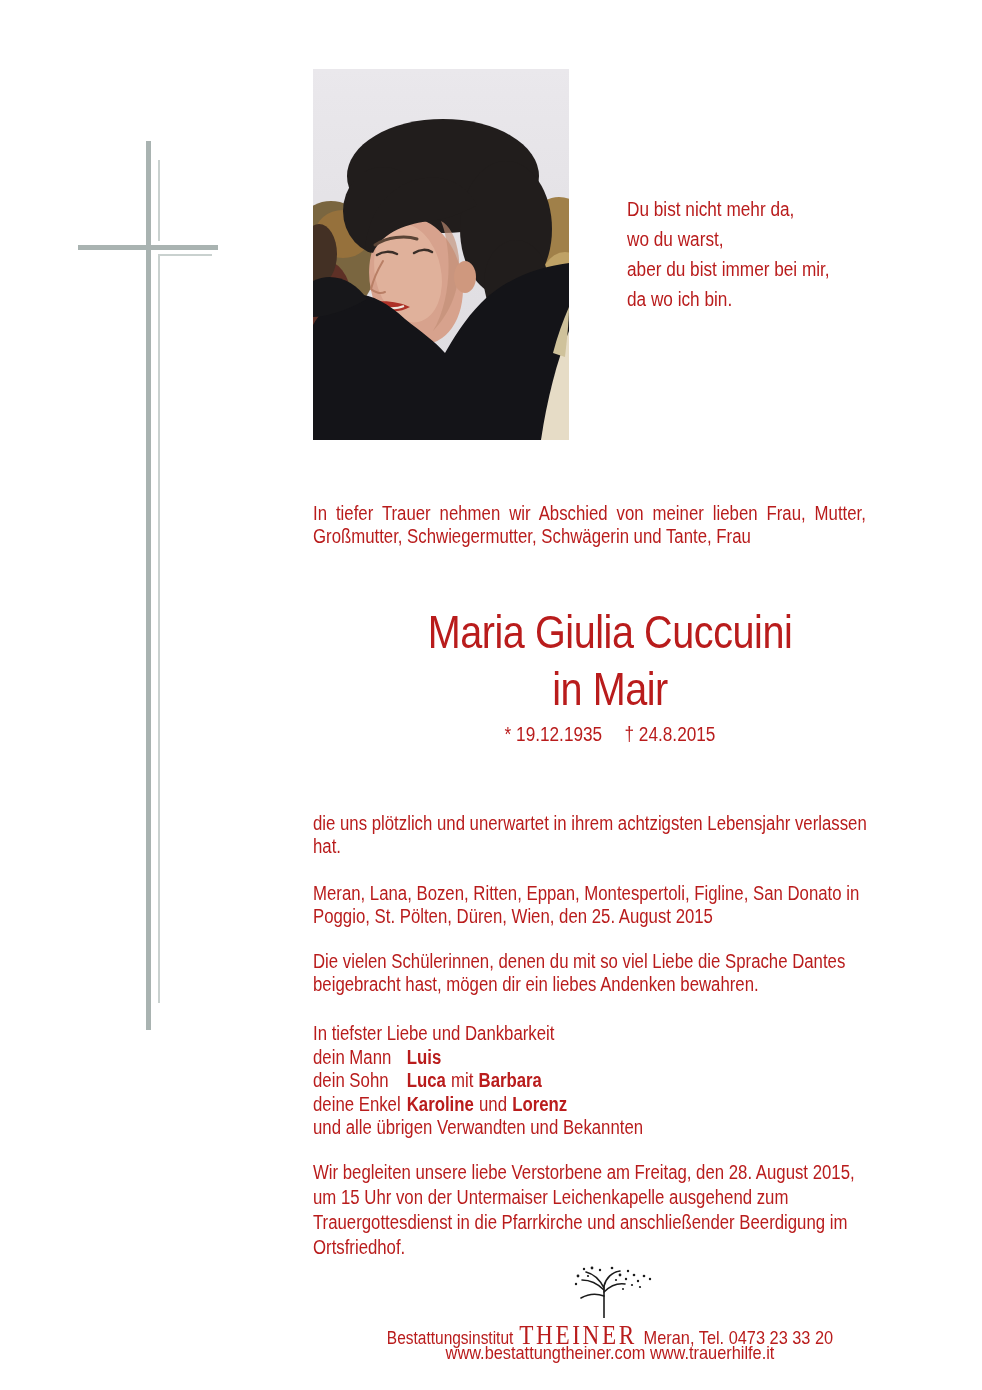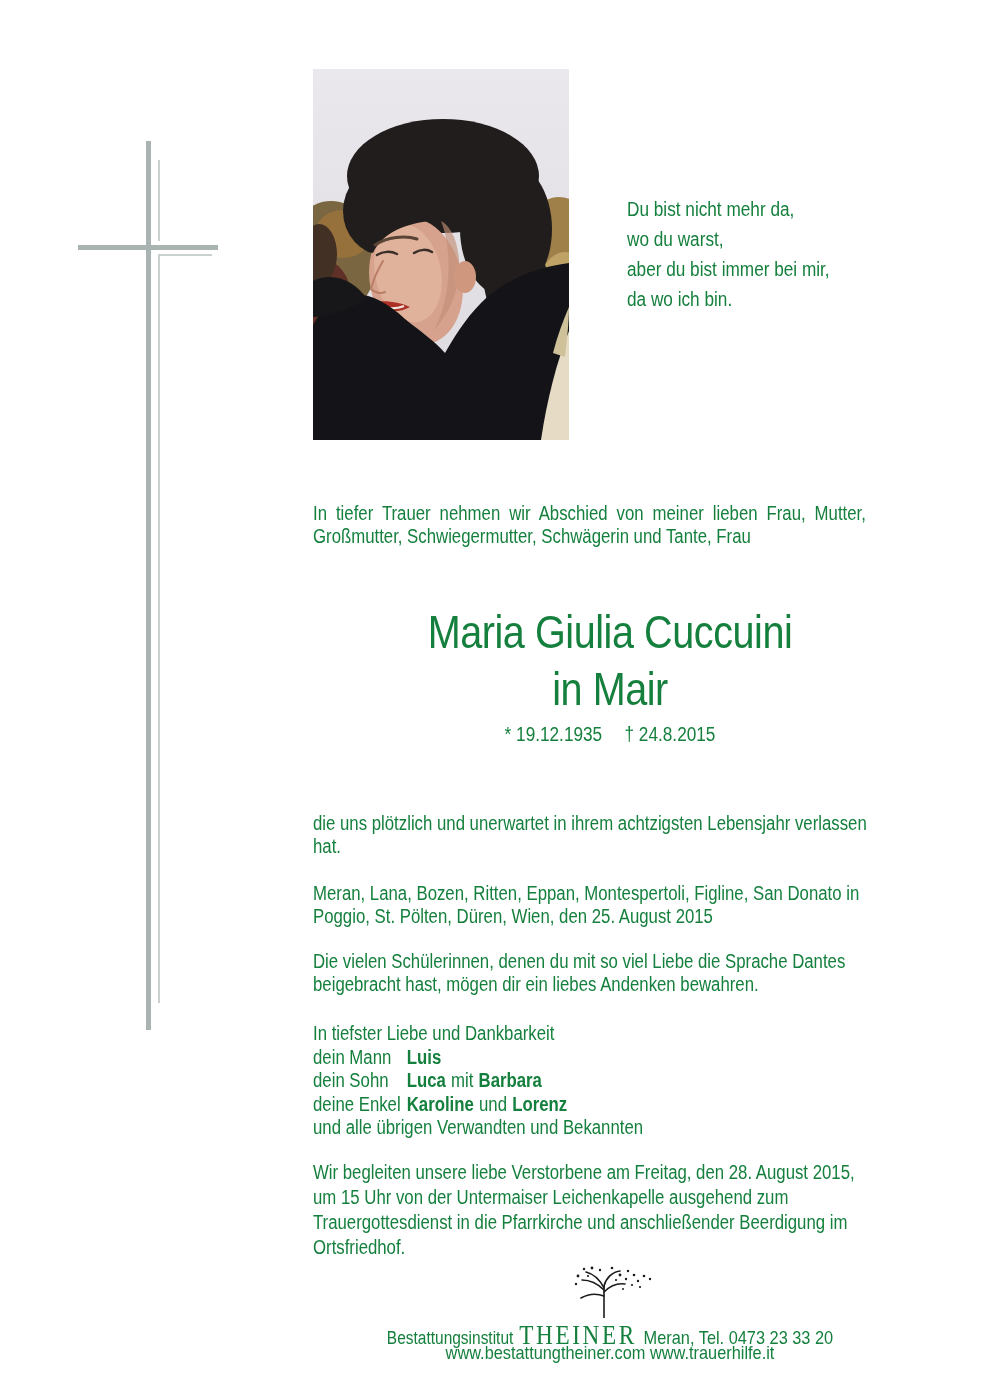--- a/index.html
+++ b/index.html
@@ -1,18 +1,18 @@
 <!DOCTYPE html>
 <html><head>
 <meta charset="utf-8">
 <style>
   html,body { margin:0; padding:0; background:#ffffff; }
   .page {
     position:relative; width:982px; height:1390px; overflow:hidden;
-    background:#ffffff; color:#15803d;
+    background:#ffffff; color:#b91c1c;
     font-family:"Liberation Sans", sans-serif;
   }
   .abs { position:absolute; }
 
   
   .cross-line { position:absolute; background:#a9b3b1; }
   .cross-shadow { position:absolute; background:#c9d1cf; }
 
   
   .photo { position:absolute; left:313px; top:69px; width:256px; height:371px; }

